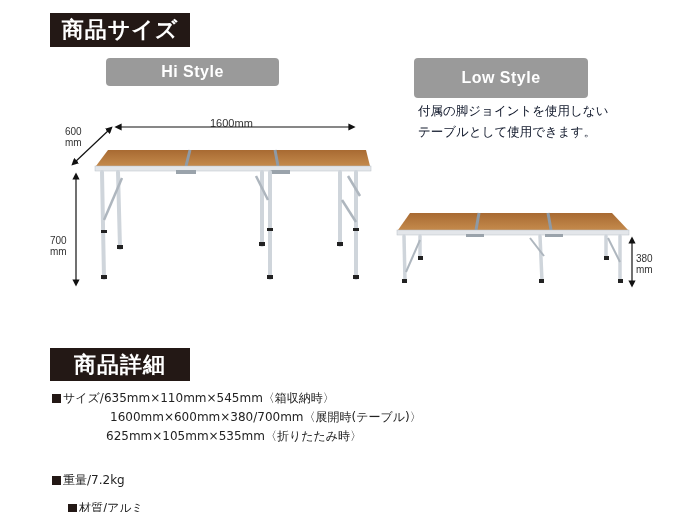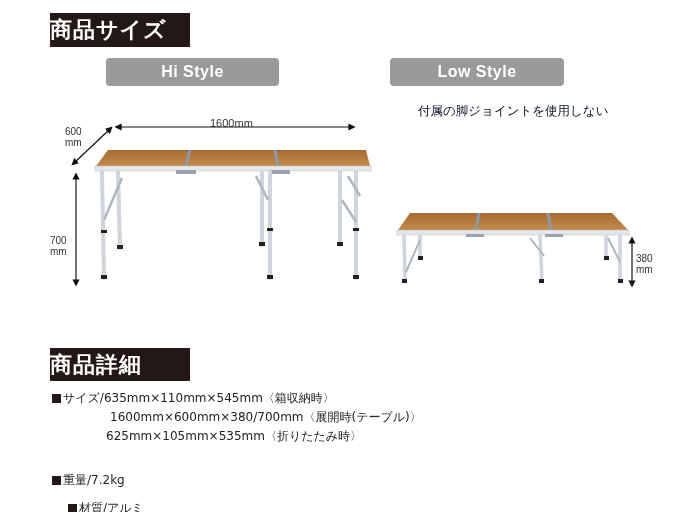--- a/index.html
+++ b/index.html
@@ -1,40 +1,40 @@
 <!DOCTYPE html>
 <html><head>
 <meta charset="utf-8">
 <style>
   html, body { margin:0; padding:0; }
   body { width:700px; height:512px; background:#ffffff; position:relative; overflow:hidden;
          font-family:"DejaVu Sans", "Liberation Sans", sans-serif; color:#222; }
   .abs { position:absolute; }
   .badge-dark { background:#231815; color:#fff; font-weight:bold; font-size:22px;
-                display:flex; align-items:center; justify-content:flex-start; letter-spacing:1px; }
+                display:flex; align-items:center; justify-content:center; letter-spacing:1px; }
   .badge-grey { background:#9a9a9a; color:#fff; font-weight:bold; font-size:16px;
                 font-family:"Liberation Sans", sans-serif; border-radius:4px;
                 display:flex; align-items:center; justify-content:center; letter-spacing:0.5px; }
   .dim { font-size:10px; color:#333; line-height:11px; font-family:"Liberation Sans", sans-serif; }
   .note { font-size:12.5px; line-height:21px; color:#0f172a; }
   .spec { font-size:12px; color:#222; line-height:18px; white-space:nowrap; }
   .sq { display:inline-block; width:9px; height:9px; background:#231815; margin-right:2px; vertical-align:-1px; }
 </style>
 </head>
 <body>
 
 <div class="abs badge-dark" style="left:50px;top:13px;width:140px;height:34px;">
   <span>商品サイズ</span>
 </div>
 
 <div class="abs badge-grey" style="left:106px;top:58px;width:173px;height:28px;">
   <span>Hi Style</span>
 </div>
 
-<div class="abs badge-grey" style="left:390px;top:58px;width:174px;height:28px;justify-content:center;">
+<div class="abs badge-grey" style="left:414px;top:58px;width:174px;height:40px;justify-content:center;">
   <span>Low Style</span>
 </div>
 
 <div class="abs dim" style="left:210px;top:112px;font-size:11px;margin-top:6px;">
   <span>1600mm</span>
 </div>
 <div class="abs dim" style="left:65px;top:126px;">
   <div>600</div>
   <div>mm</div>
 </div>
@@ -89,20 +89,21 @@
     <rect x="337" y="242" width="6" height="4"></rect>
     <rect x="353" y="275" width="6" height="4"></rect>
     <rect x="101" y="230" width="6" height="3"></rect>
     <rect x="267" y="228" width="6" height="3"></rect>
     <rect x="353" y="228" width="6" height="3"></rect>
   </g>
 </svg>
 
 <div class="abs note" style="left:418px;top:100px;">
   <div>付属の脚ジョイントを使用しない</div>
+  <div>テーブルとして使用できます。</div>
 </div>
 
 <svg class="abs" style="left:390px;top:200px;" width="250" height="90" viewBox="390 200 250 90">
   <defs>
     <marker id="ah2" markerWidth="6" markerHeight="6" refX="3" refY="3" orient="auto-start-reverse">
       <path d="M0,0 L6,3 L0,6 z" fill="#111"></path>
     </marker>
     <linearGradient id="wood2" x1="0" y1="0" x2="0" y2="1">
       <stop offset="0" stop-color="#a86a32"></stop>
       <stop offset="1" stop-color="#c48a4c"></stop>

